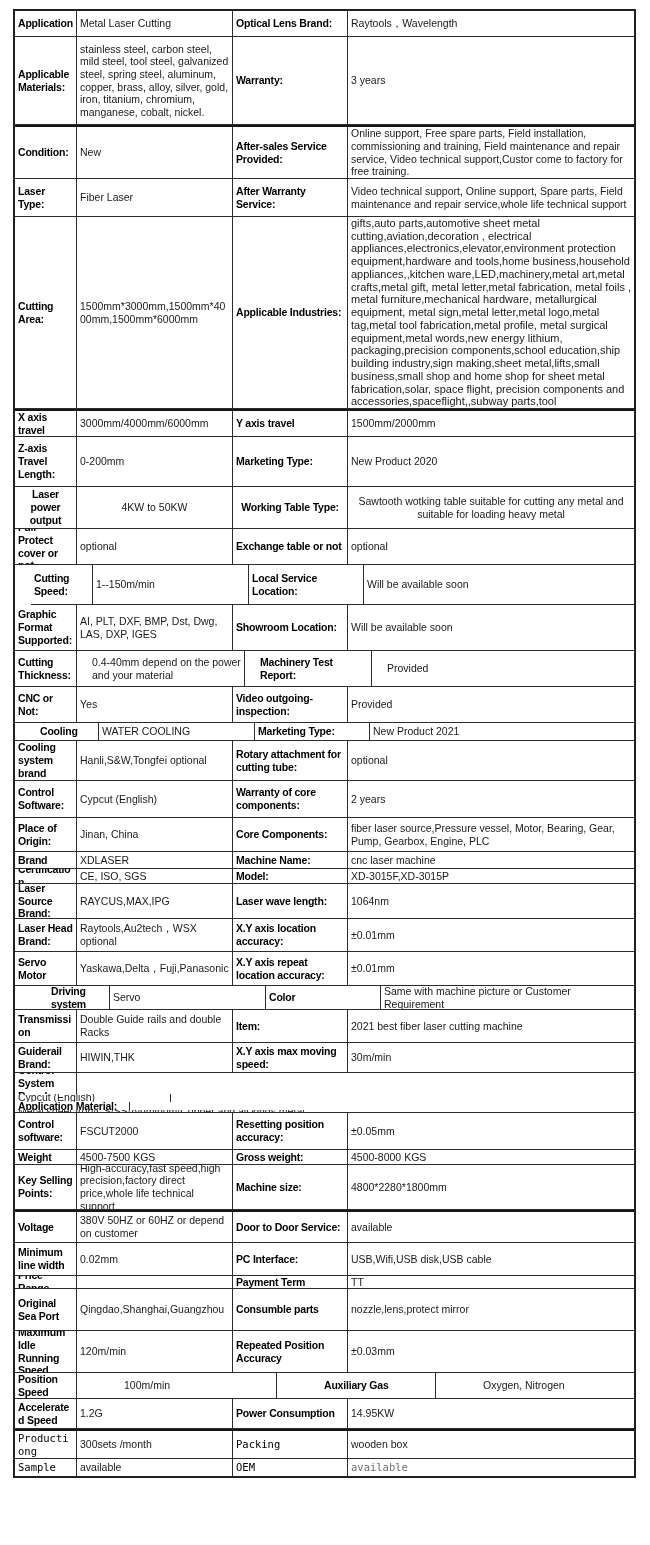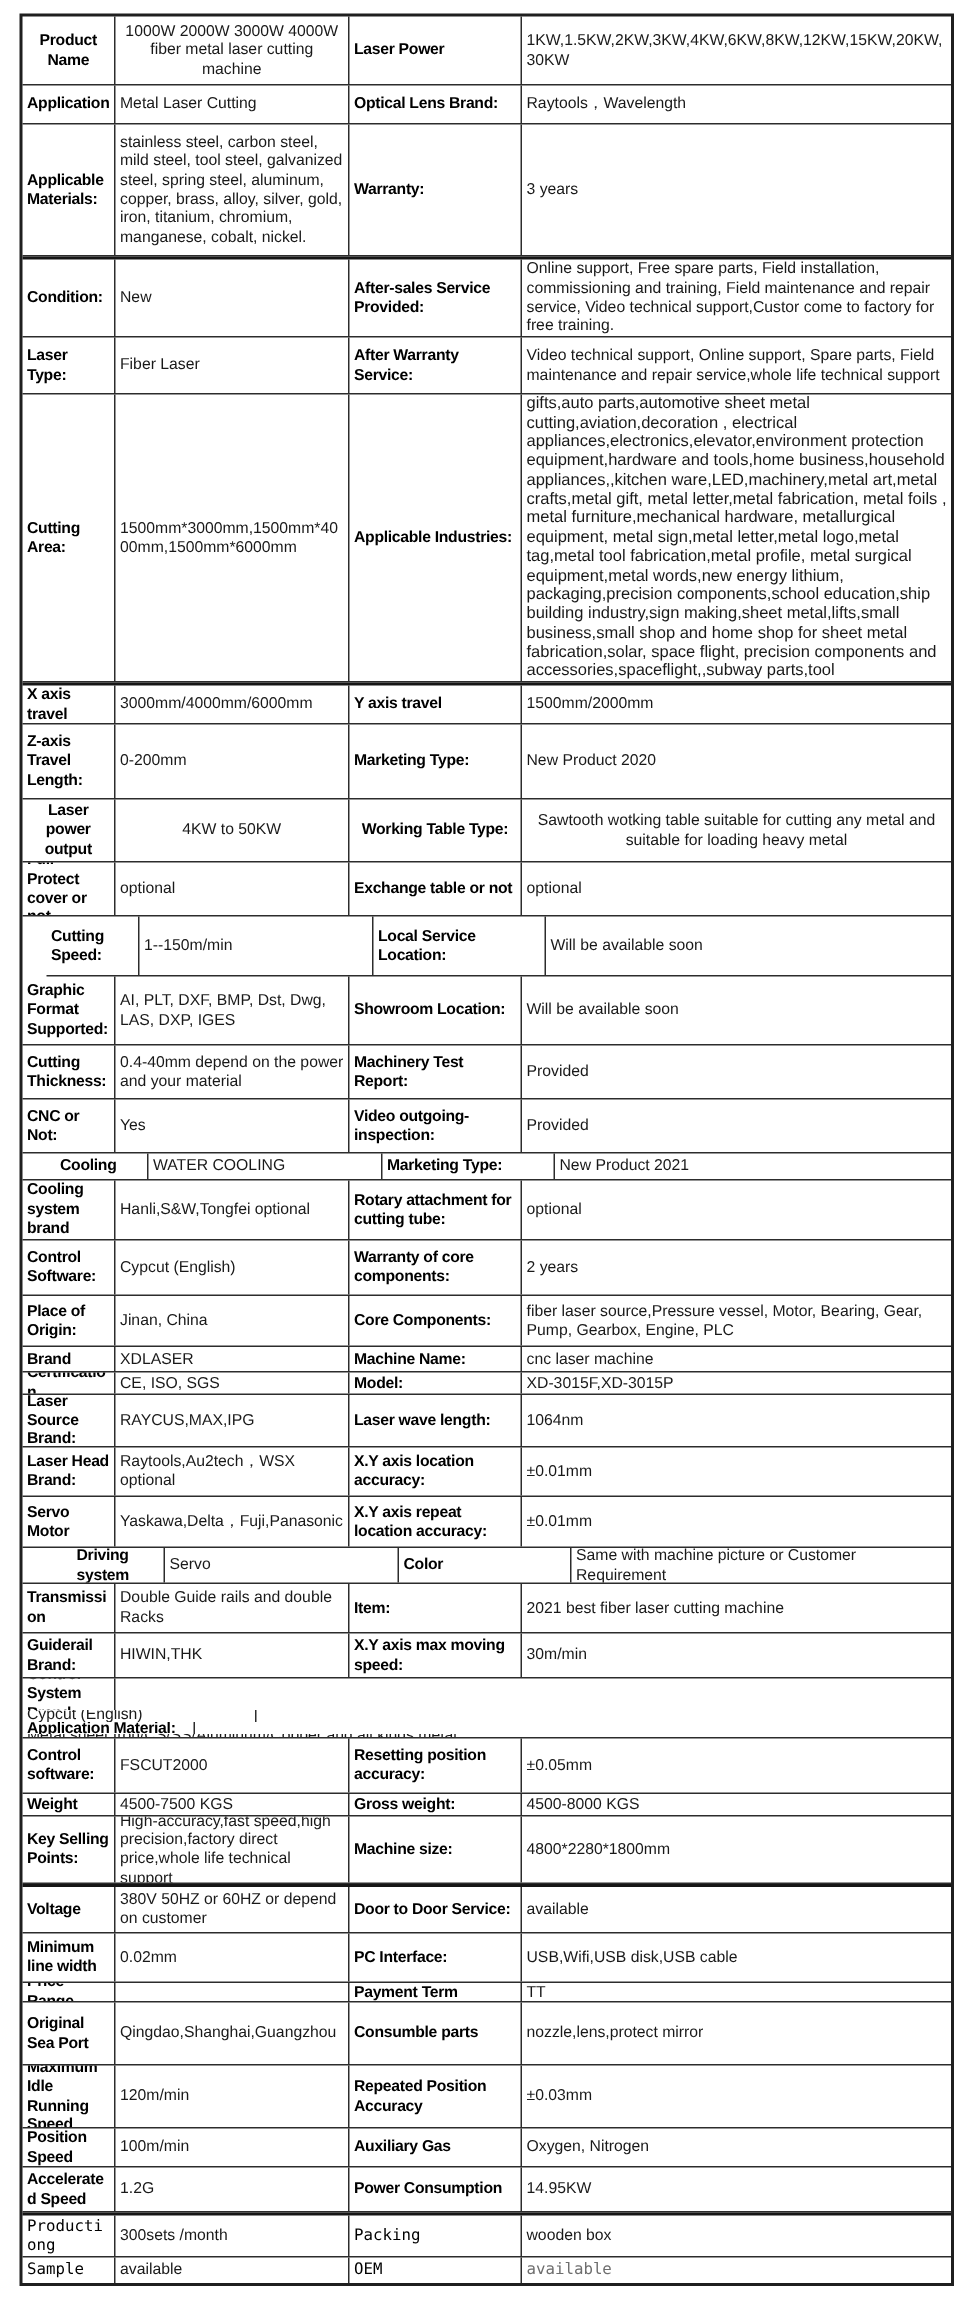--- a/index.html
+++ b/index.html
@@ -25,34 +25,20 @@
   .center{text-align:center;}
   .center span{text-align:center;}
   .mono{font-family:"DejaVu Sans Mono",monospace;font-weight:normal;letter-spacing:0;font-size:10.5px;}
   .dim{color:#6e6e6e;}
   .sm{font-size:11px;line-height:1.16;}
 </style>
 </head>
 <body>
 
 <div class="spec-table">
-    <div class="row" style="height: 46px;">
-      <div class="c c1 lbl center">
-        <span>Product Name</span>
-      </div>
-      <div class="c c2 val center">
-        <span>1000W 2000W 3000W 4000W fiber metal laser cutting machine</span>
-      </div>
-      <div class="c c3 lbl">
-        <span>Laser Power</span>
-      </div>
-      <div class="c c4 val">
-        <span>1KW,1.5KW,2KW,3KW,4KW,6KW,8KW,12KW,15KW,20KW,30KW</span>
-      </div>
-    </div>
     <div class="row" style="height: 26px;">
       <div class="c c1 lbl">
         <span>Application</span>
       </div>
       <div class="c c2 val">
         <span>Metal Laser Cutting</span>
       </div>
       <div class="c c3 lbl">
         <span>Optical Lens Brand:</span>
       </div>
@@ -193,21 +179,21 @@
       <div class="c c2 val">
         <span>AI, PLT, DXF, BMP, Dst, Dwg, LAS, DXP, IGES</span>
       </div>
       <div class="c c3 lbl">
         <span>Showroom Location:</span>
       </div>
       <div class="c c4 val">
         <span>Will be available soon</span>
       </div>
     </div>
-    <div class="row" style="height: 36px;">
+    <div class="row" style="height: 36px; gap: 12px;">
       <div class="c c1 lbl">
         <span>Cutting Thickness:</span>
       </div>
       <div class="c c2 val">
         <span>0.4-40mm depend on the power and your material</span>
       </div>
       <div class="c c3 lbl">
         <span>Machinery Test Report:</span>
       </div>
       <div class="c c4 val">
@@ -515,21 +501,21 @@
       <div class="c c2 val">
         <span>120m/min</span>
       </div>
       <div class="c c3 lbl">
         <span>Repeated Position Accuracy</span>
       </div>
       <div class="c c4 val">
         <span>±0.03mm</span>
       </div>
     </div>
-    <div class="row" style="height: 26px;">
+    <div class="row" style="height: 26px; gap: 44px;">
       <div class="c c1 lbl">
         <span>Position Speed</span>
       </div>
       <div class="c c2 val">
         <span>100m/min</span>
       </div>
       <div class="c c3 lbl">
         <span>Auxiliary Gas</span>
       </div>
       <div class="c c4 val">

